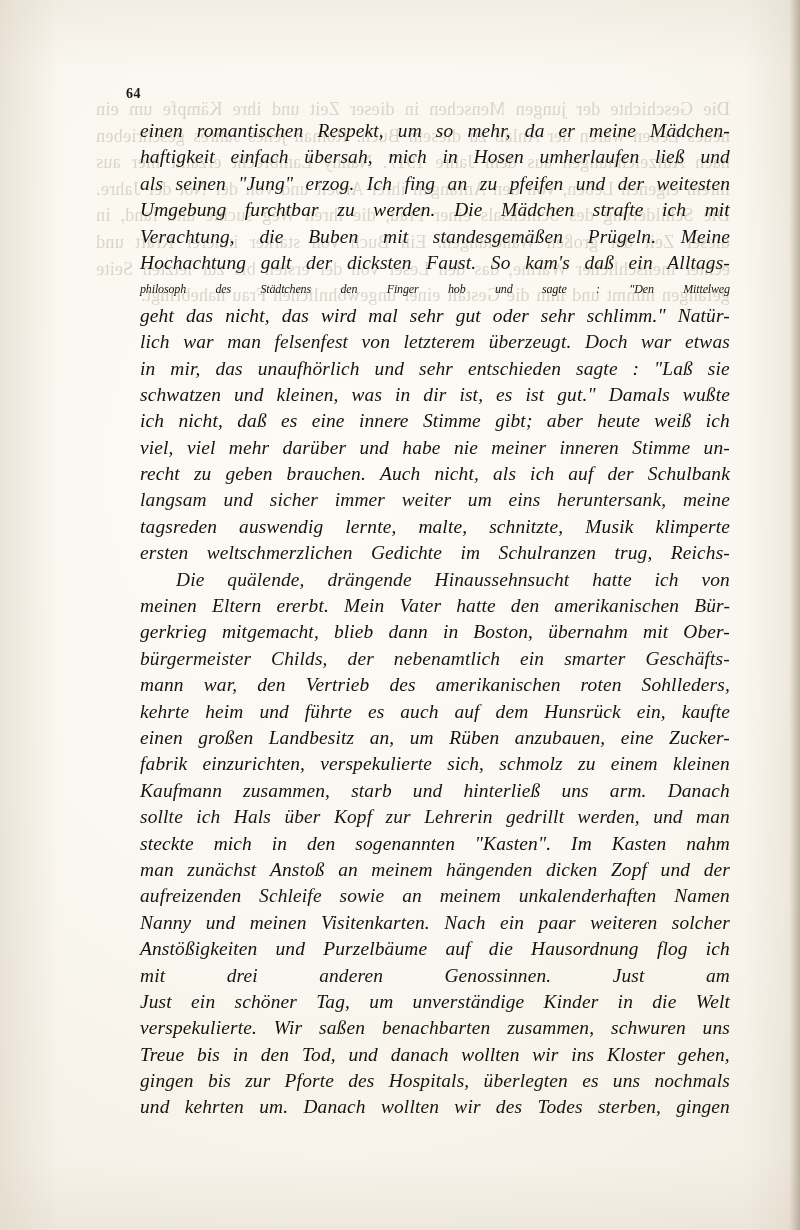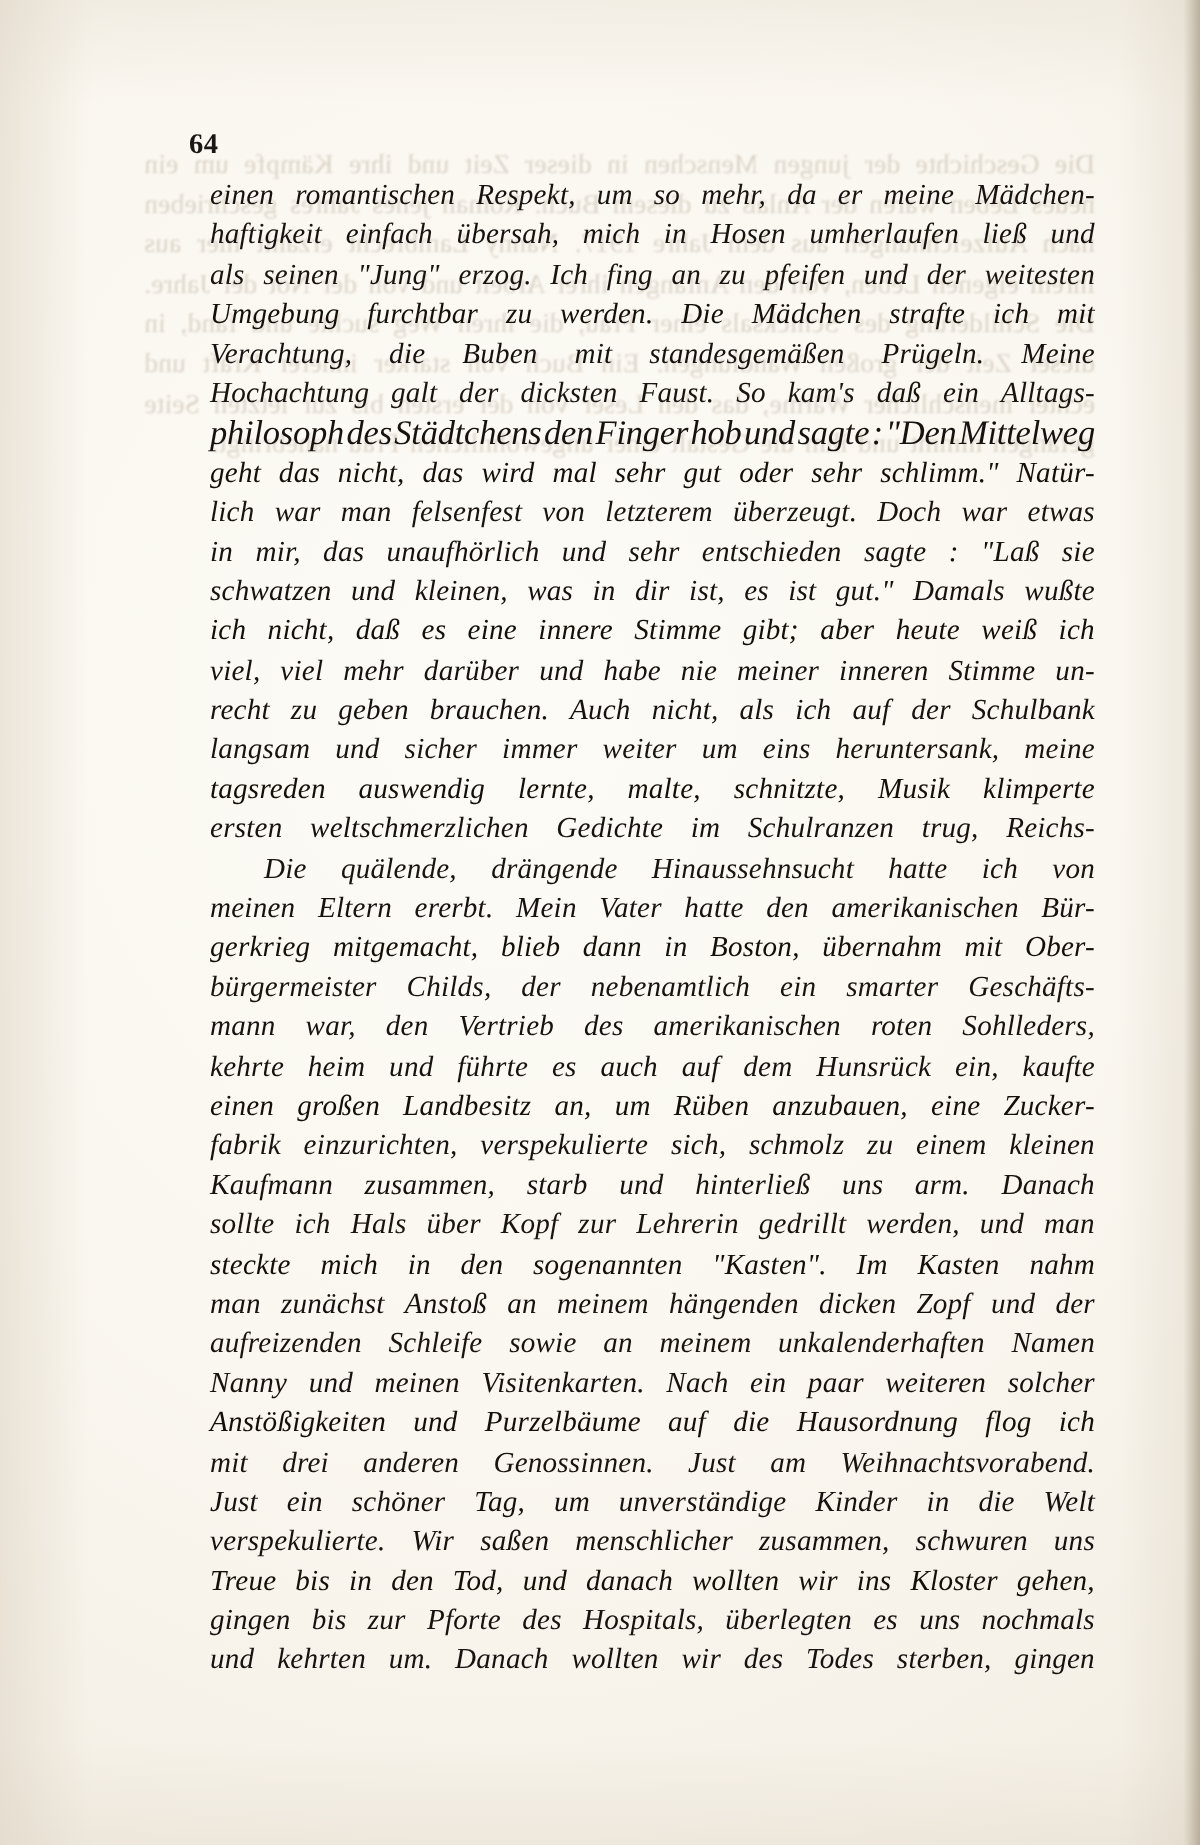--- a/index.html
+++ b/index.html
@@ -76,21 +76,21 @@
     height: 1230px;
   }
 
   .folio {
     position: absolute;
     left: 126px;
     top: 86px;
     font-family: "Liberation Serif", "DejaVu Serif", serif;
     font-style: normal;
     font-weight: bold;
-    font-size: 19px;
+    font-size: 14px;
     color: #1b1714;
     letter-spacing: .4px;
   }
 
   .textblock {
     position: absolute;
     left: 140px;
     top: 118px;
     width: 590px;
   }
@@ -122,21 +122,21 @@
   }
 
   
   .line.indent.j {
     padding-left: 36px;
   }
 
   
   .line.tight {
     letter-spacing: -0.15px;
-    font-size: 23px;
+    font-size: 12px;
   }
   .line.tight > span {
     white-space: pre;
   }
 
   
   .line:nth-child(3n) { color: #19140f; }
   .line:nth-child(4n) { color: #141009; }
 </style>
 </head>
@@ -517,39 +517,38 @@
           <span>flog</span>
           <span>ich</span>
         </div>
         <div class="line j">
           <span>mit</span>
           <span>drei</span>
           <span>anderen</span>
           <span>Genossinnen.</span>
           <span>Just</span>
           <span>am</span>
-          <span>Weihnachtsvorabend.</span>
         </div>
         <div class="line j">
           <span>Just</span>
           <span>ein</span>
           <span>schöner</span>
           <span>Tag,</span>
           <span>um</span>
           <span>unverständige</span>
           <span>Kinder</span>
           <span>in</span>
           <span>die</span>
           <span>Welt</span>
         </div>
         <div class="line j">
           <span>verspekulierte.</span>
           <span>Wir</span>
           <span>saßen</span>
-          <span>menschlicher</span>
+          <span>benachbarten</span>
           <span>zusammen,</span>
           <span>schwuren</span>
           <span>uns</span>
         </div>
         <div class="line j">
           <span>Treue</span>
           <span>bis</span>
           <span>in</span>
           <span>den</span>
           <span>Tod,</span>

